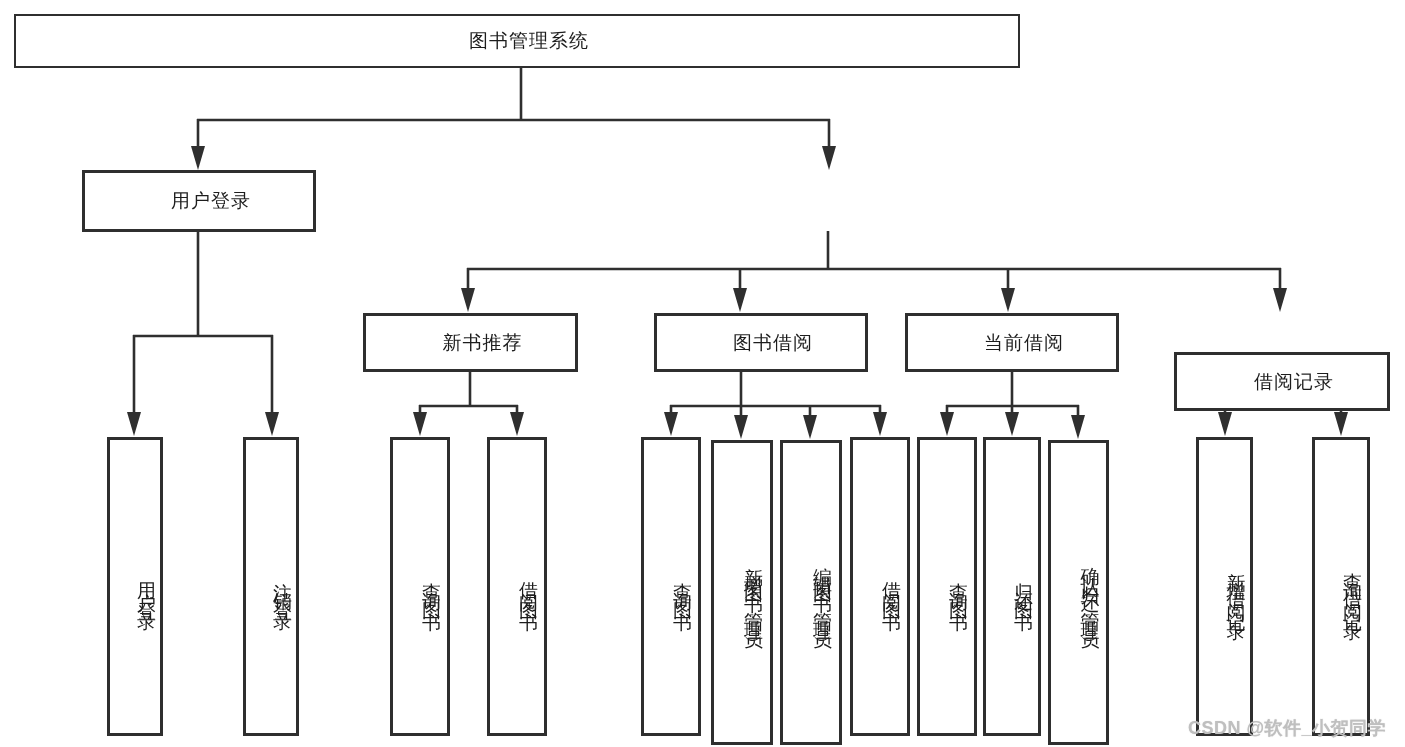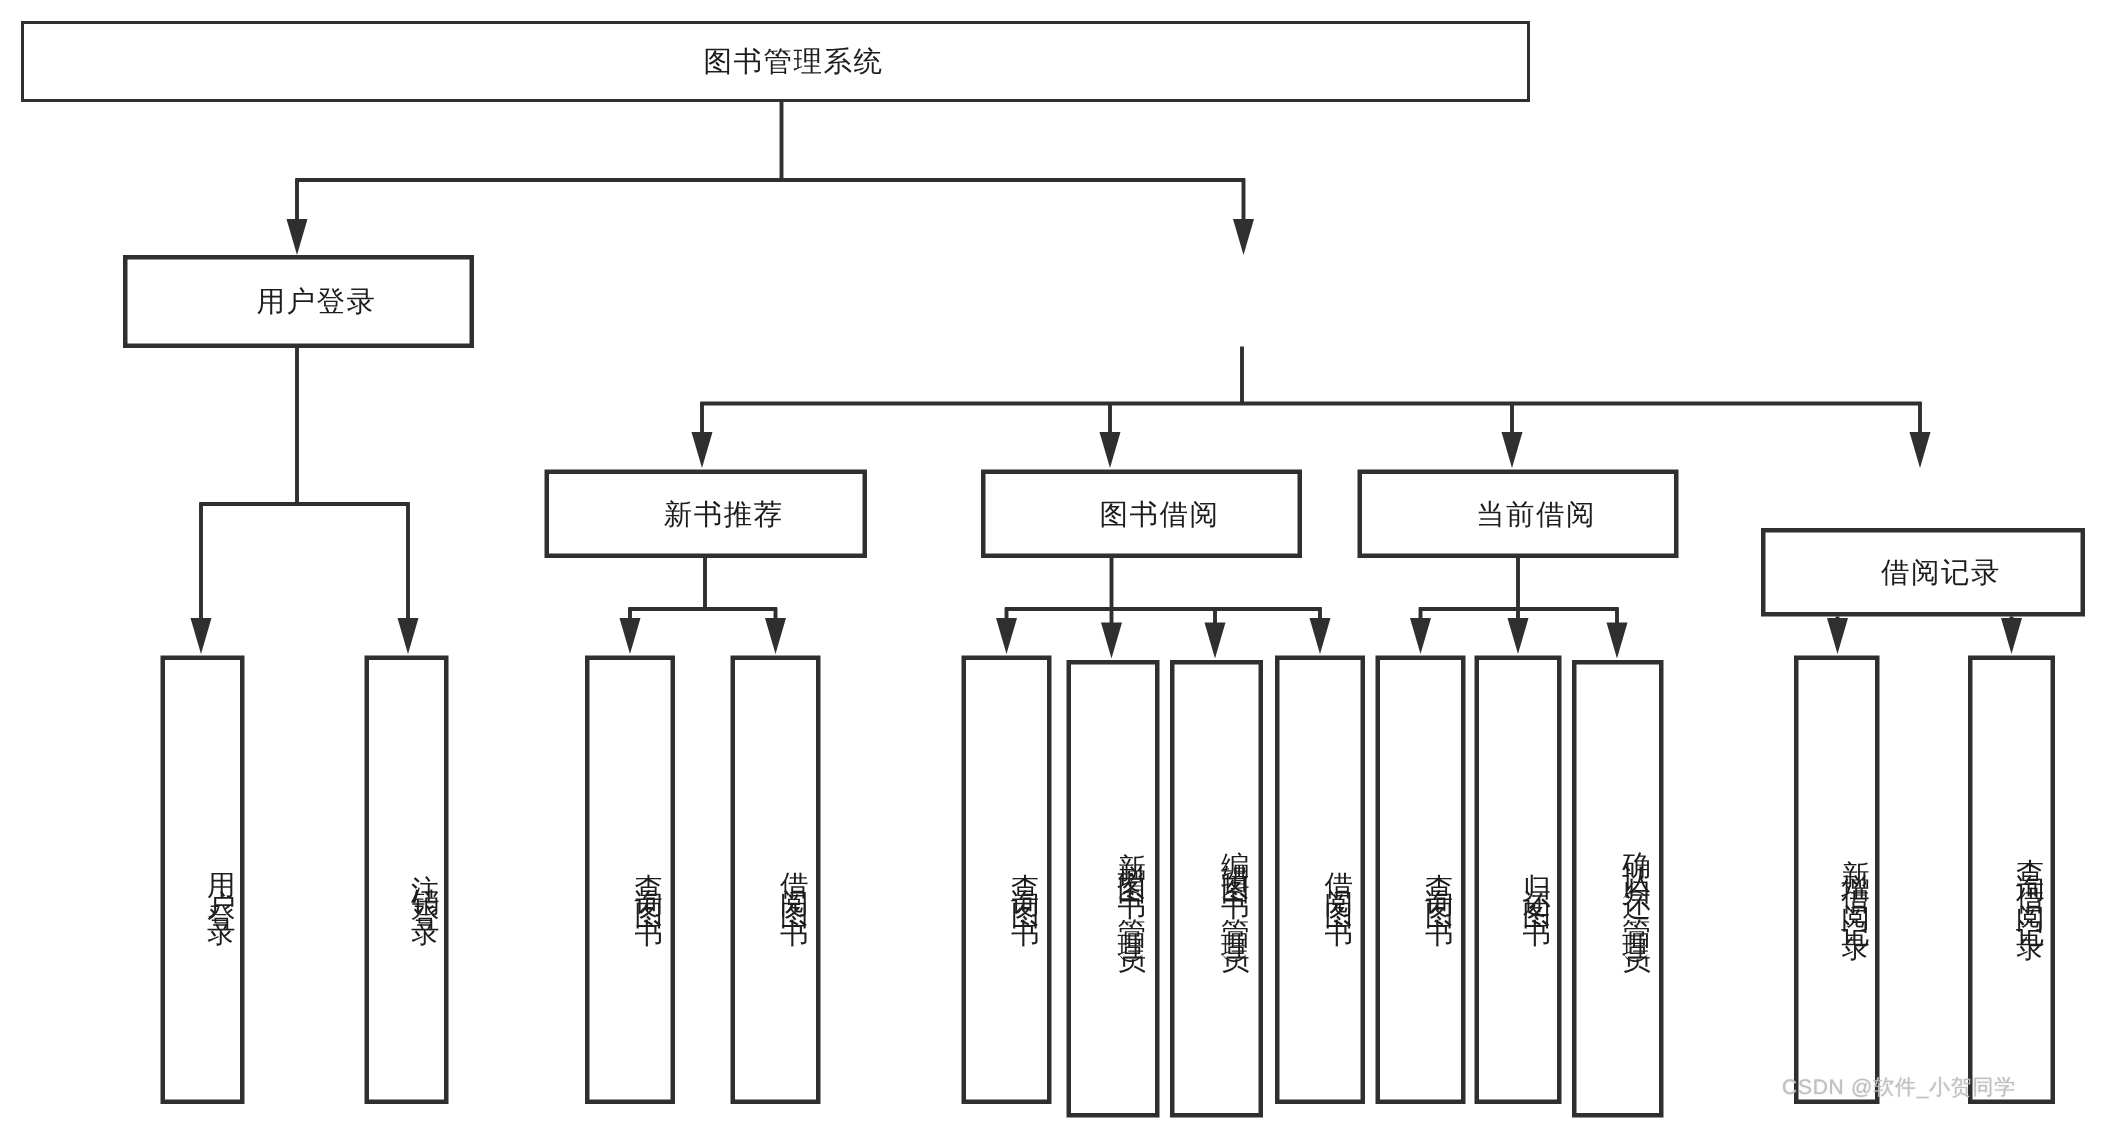--- a/index.html
+++ b/index.html
@@ -41,24 +41,25 @@
     text-orientation:mixed;
     letter-spacing:10px;
     line-height:1;
     white-space:nowrap;
   }
   .vnode.tight span{letter-spacing:9px;}
   .watermark{
     position:absolute;
     z-index:3;
     color:var(--watermark);
-    font-size:14px;
+    font-size:18px;
     letter-spacing:0.5px;
     white-space:nowrap;
     text-shadow:0 0 1px rgba(120,120,120,0.35);
+    font-weight:bold;
   }
 </style>
 </head>
 <body>
 
 <div id="canvas">
 
   <svg id="wires" width="1405" height="747" viewBox="0 0 1405 747" stroke="#2f2f2f" stroke-width="2.6" fill="#2f2f2f">
 
     <line x1="521" y1="66" x2="521" y2="120"></line>

